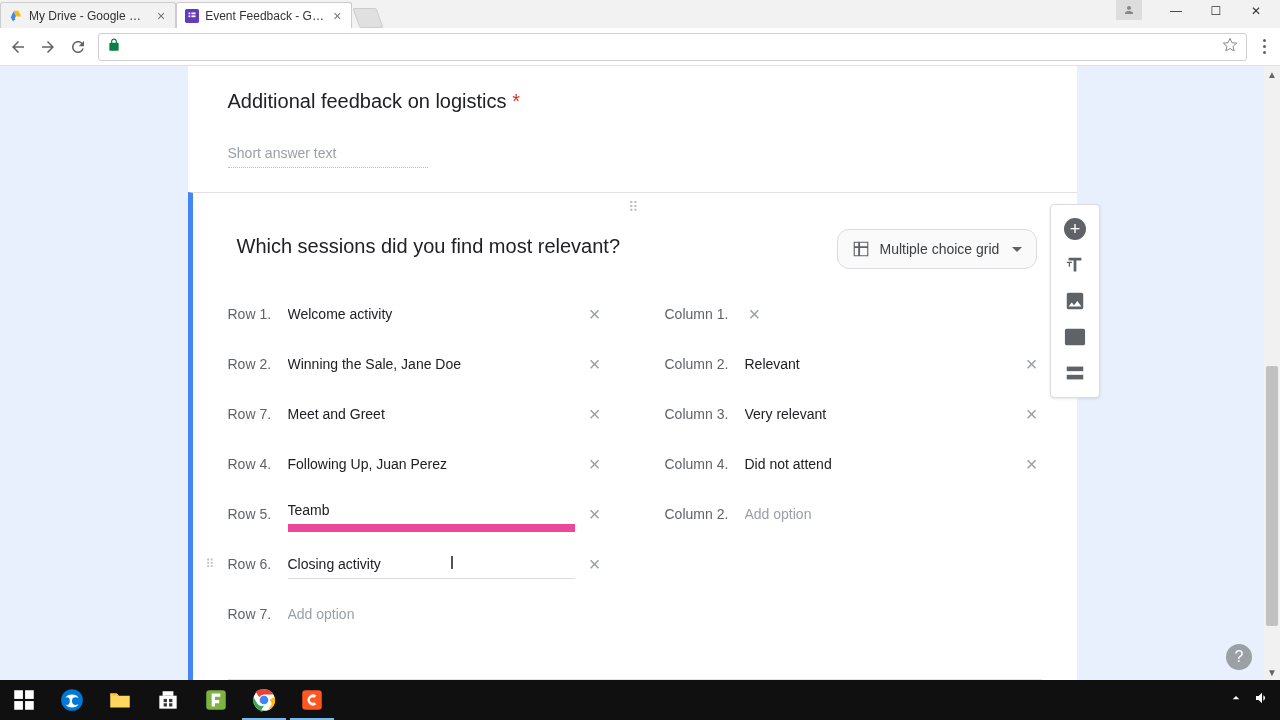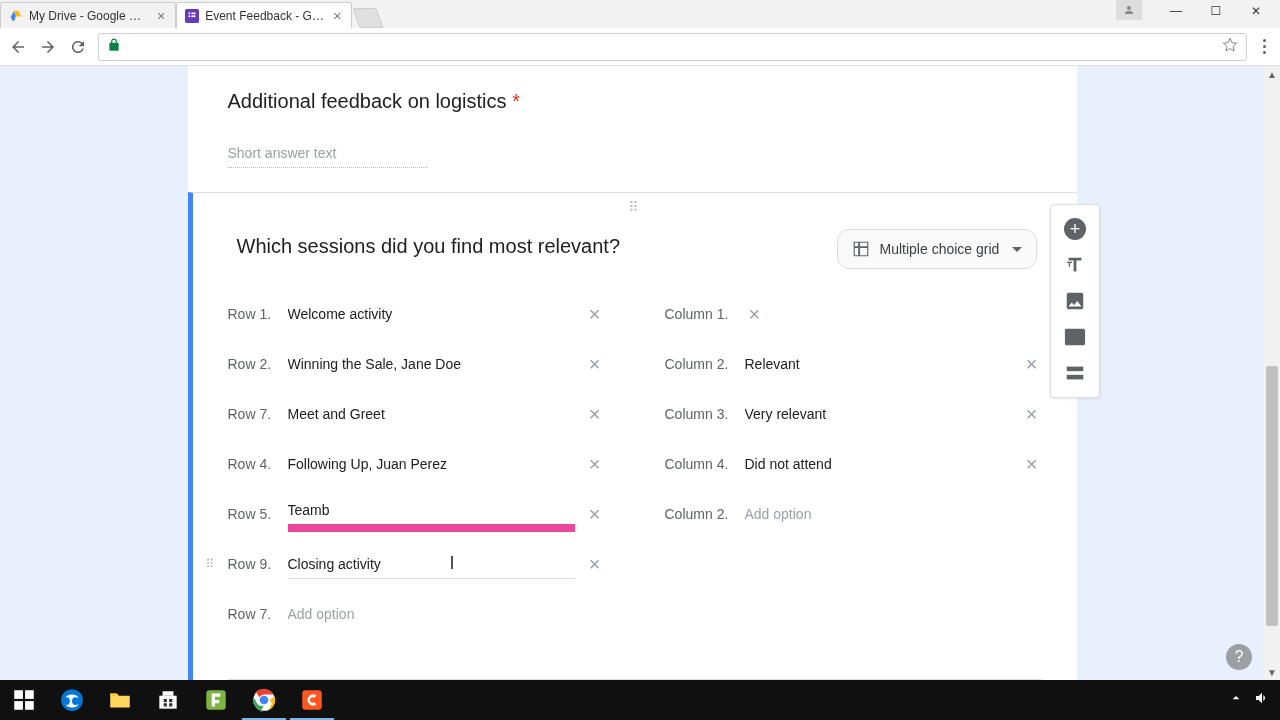--- a/index.html
+++ b/index.html
@@ -204,21 +204,21 @@
             <input class="opt-input" value="Following Up, Juan Perez" style="">
             <span class="row-x">×</span>
           </div>
           <div class="opt-row">
             <span class="opt-label">Row 5.</span>
             <input class="opt-input focused" value="Teamb" style="">
             <span class="row-x">×</span>
           </div>
           <div class="opt-row show-drag">
             <span class="row-drag">⠿</span>
-            <span class="opt-label">Row 9.</span>
+            <span class="opt-label">Row 6.</span>
             <input class="opt-input" style="border-bottom: 1px solid rgb(218, 220, 224);" value="Closing activity">
             <span class="text-cursor-glyph" style="position:absolute; left:220px; top:14px;">I</span>
             <span class="row-x">×</span>
           </div>
           <div class="opt-row">
             <span class="opt-label">Row 7.</span>
             <input class="opt-input placeholder" readonly="" placeholder="Add option" value="Add option" style="">
           </div>
         </div>
 

